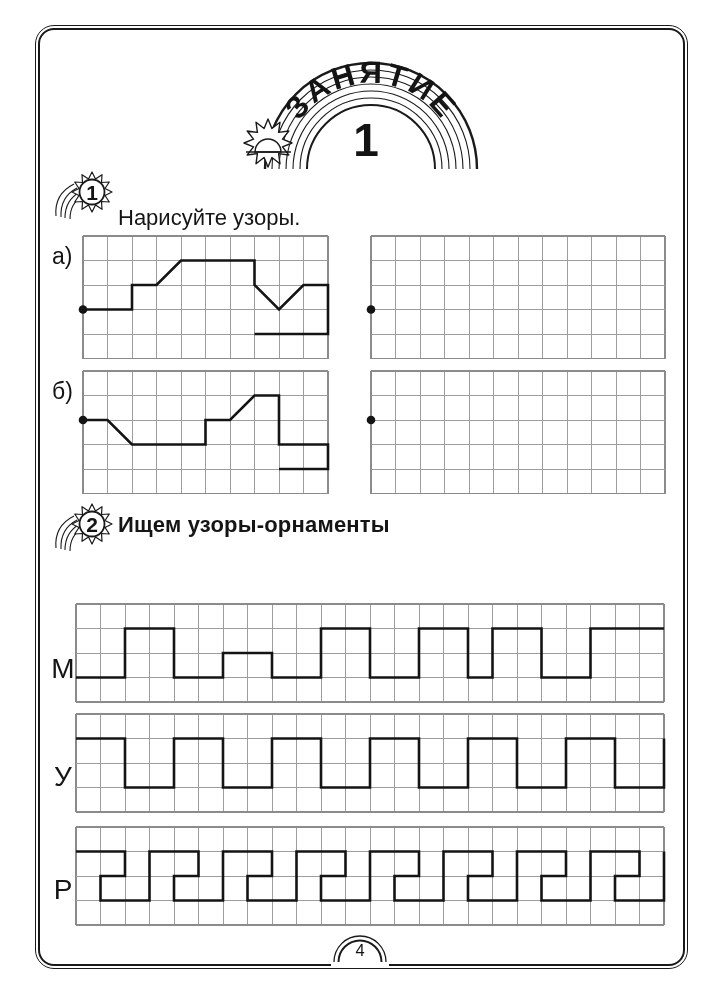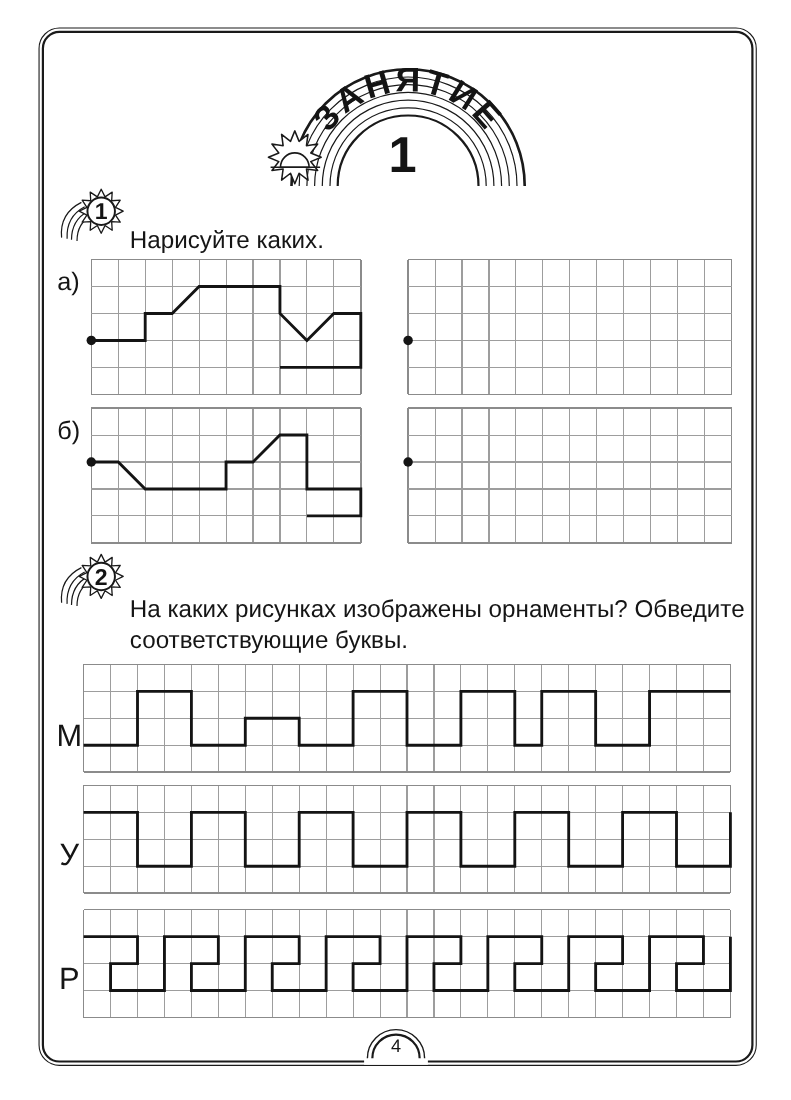--- a/index.html
+++ b/index.html
@@ -59,21 +59,21 @@
       <path d="M 24 14 Q 4 24 6 46"></path>
       <path d="M 27 18 Q 10 27 11 47"></path>
       <path d="M 30 22 Q 15 30 15 48"></path>
       <path d="M 33 26 Q 20 33 20 49"></path>
     </g>
     <polygon points="62,22 55,18.5 59.3,12 51.5,12.5 52,4.7 45.5,9 42,2 38.5,9 32,4.7 32.5,12.5 24.7,12 29,18.5 22,22 29,25.5 24.7,32 32.5,31.5 32,39.3 38.5,35 42,42 45.5,35 52,39.3 51.5,31.5 59.3,32 55,25.5" fill="#ffffff" stroke="#1a1a1a" stroke-width="1.2" stroke-linejoin="round"></polygon>
     <circle cx="42" cy="22" r="12.5" fill="#ffffff" stroke="#1a1a1a" stroke-width="1.8"></circle>
     <text x="42" y="29.5" text-anchor="middle" font-family="Liberation Sans, DejaVu Sans, sans-serif" font-weight="bold" font-size="21" fill="#141414">1</text>
   </svg>
 
-  <div class="abs task-text" style="left:118px;top:205px;">Нарисуйте каких.</div>
+  <div class="abs task-text" style="left:118px;top:205px;">Нарисуйте узоры.</div>
 
   <div class="abs item-label" style="left:52px;top:243px;">а)</div>
   <svg class="abs" style="left:78px;top:233px;" width="254" height="130.5">
       <line x1="5" y1="3" x2="5" y2="125.5" stroke="#8b8b8b" stroke-width="1.4" shape-rendering="crispEdges"></line>
       <line x1="29.5" y1="3" x2="29.5" y2="125.5" stroke="#9d9d9d" stroke-width="1" shape-rendering="crispEdges"></line>
       <line x1="54" y1="3" x2="54" y2="125.5" stroke="#9d9d9d" stroke-width="1" shape-rendering="crispEdges"></line>
       <line x1="78.5" y1="3" x2="78.5" y2="125.5" stroke="#9d9d9d" stroke-width="1" shape-rendering="crispEdges"></line>
       <line x1="103" y1="3" x2="103" y2="125.5" stroke="#9d9d9d" stroke-width="1" shape-rendering="crispEdges"></line>
       <line x1="127.5" y1="3" x2="127.5" y2="125.5" stroke="#9d9d9d" stroke-width="1" shape-rendering="crispEdges"></line>
       <line x1="152" y1="3" x2="152" y2="125.5" stroke="#9d9d9d" stroke-width="1" shape-rendering="crispEdges"></line>
@@ -163,22 +163,21 @@
       <path d="M 24 14 Q 4 24 6 46"></path>
       <path d="M 27 18 Q 10 27 11 47"></path>
       <path d="M 30 22 Q 15 30 15 48"></path>
       <path d="M 33 26 Q 20 33 20 49"></path>
     </g>
     <polygon points="62,22 55,18.5 59.3,12 51.5,12.5 52,4.7 45.5,9 42,2 38.5,9 32,4.7 32.5,12.5 24.7,12 29,18.5 22,22 29,25.5 24.7,32 32.5,31.5 32,39.3 38.5,35 42,42 45.5,35 52,39.3 51.5,31.5 59.3,32 55,25.5" fill="#ffffff" stroke="#1a1a1a" stroke-width="1.2" stroke-linejoin="round"></polygon>
     <circle cx="42" cy="22" r="12.5" fill="#ffffff" stroke="#1a1a1a" stroke-width="1.8"></circle>
     <text x="42" y="29.5" text-anchor="middle" font-family="Liberation Sans, DejaVu Sans, sans-serif" font-weight="bold" font-size="21" fill="#141414">2</text>
   </svg>
 
-  <div class="abs task-text" style="left:118px;top:541px;">На каких рисунках изображены орнаменты? Обведите</div>
-  <div class="abs task-text" style="left:118px;top:569px;">соответствующие буквы.</div>
+  <div class="abs task-title" style="left:118px;top:512px;">Ищем узоры-орнаменты</div>
 
   <div class="abs opt-letter" style="left:46px;top:653px;">М</div>
   <svg class="abs" style="left:71px;top:601px;" width="597" height="106">
       <line x1="5" y1="3" x2="5" y2="101" stroke="#8b8b8b" stroke-width="1.4" shape-rendering="crispEdges"></line>
       <line x1="29.5" y1="3" x2="29.5" y2="101" stroke="#9d9d9d" stroke-width="1" shape-rendering="crispEdges"></line>
       <line x1="54" y1="3" x2="54" y2="101" stroke="#9d9d9d" stroke-width="1" shape-rendering="crispEdges"></line>
       <line x1="78.5" y1="3" x2="78.5" y2="101" stroke="#9d9d9d" stroke-width="1" shape-rendering="crispEdges"></line>
       <line x1="103" y1="3" x2="103" y2="101" stroke="#9d9d9d" stroke-width="1" shape-rendering="crispEdges"></line>
       <line x1="127.5" y1="3" x2="127.5" y2="101" stroke="#9d9d9d" stroke-width="1" shape-rendering="crispEdges"></line>
       <line x1="152" y1="3" x2="152" y2="101" stroke="#9d9d9d" stroke-width="1" shape-rendering="crispEdges"></line>

